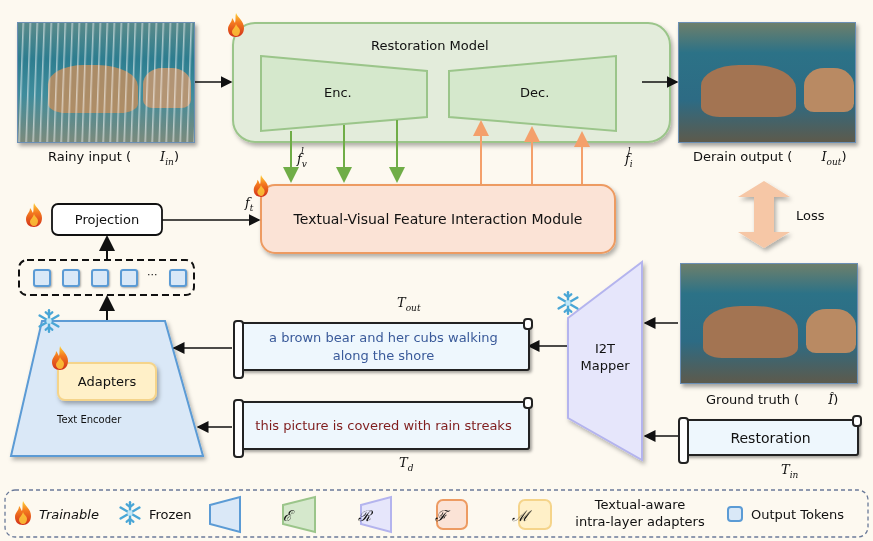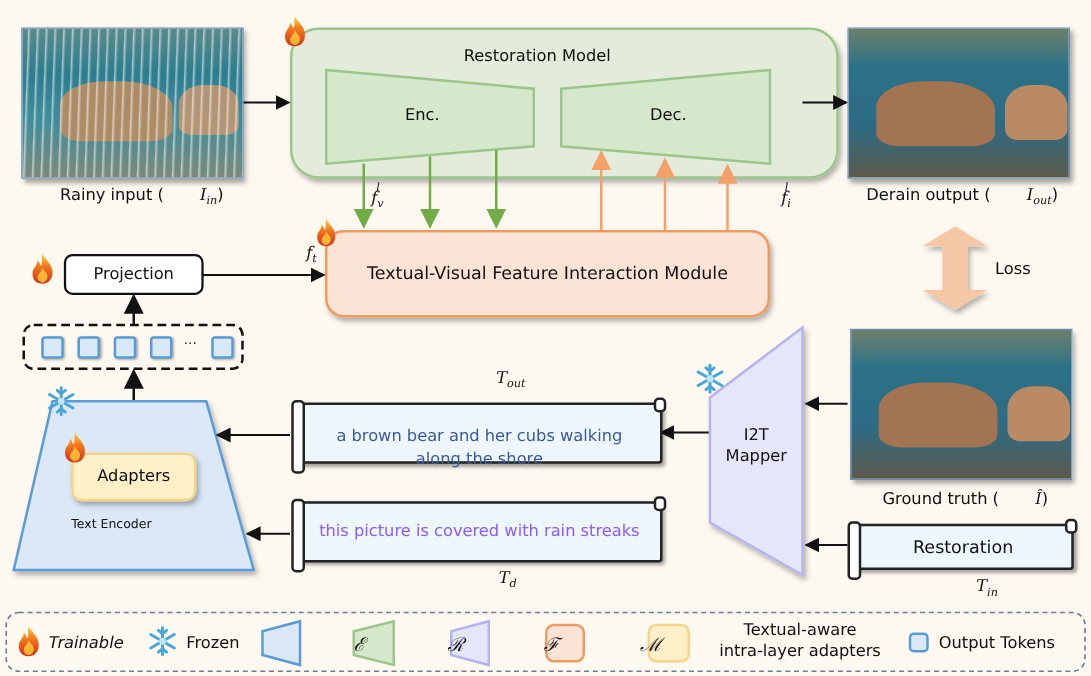--- a/index.html
+++ b/index.html
@@ -152,30 +152,30 @@
 <div class="abs txt" style="left:147px;top:268px;font-size:11px;">···</div>
 <div class="token" style="left:169px;top:269px;"></div>
 
 <div class="abs txt center" style="left:58px;top:363px;width:98px;height:37px;">Adapters</div>
 <div class="abs txt" style="left:57px;top:414px;font-size:10px;">Text Encoder</div>
 
 <div class="abs math" style="left:368px;top:295px;"><span>T</span><sub>out</sub></div>
 <div class="scroll" style="left:237px;top:322px;width:289px;height:45px;">
   <div class="roll-l"></div>
     <div class="roll-r"></div>
-  <div class="center scroll-text" style="height:100%;flex-direction:column;color:#3a5a9a;margin-top:12px;">
+  <div class="center scroll-text" style="height:100%;flex-direction:column;color:#3a5a9a;">
     <span>a brown bear and her cubs walking</span>
     <span>along the shore</span>
   </div>
 </div>
 
 <div class="scroll" style="left:237px;top:401px;width:289px;height:45px;">
   <div class="roll-l"></div>
     <div class="roll-r"></div>
-  <div class="center scroll-text" style="height:100%;color:#8b5cf6;">
+  <div class="center scroll-text" style="height:100%;color:#7f1d1d;">
     <span>this picture is covered with rain streaks</span>
   </div>
 </div>
 <div class="abs math" style="left:370px;top:455px;"><span>T</span><sub>d</sub></div>
 
 <div class="scroll" style="left:682px;top:419px;width:173px;height:33px;">
   <div class="roll-l"></div>
     <div class="roll-r"></div>
   <div class="center txt" style="height:100%;font-size:14px;">Restoration</div>
 </div>

